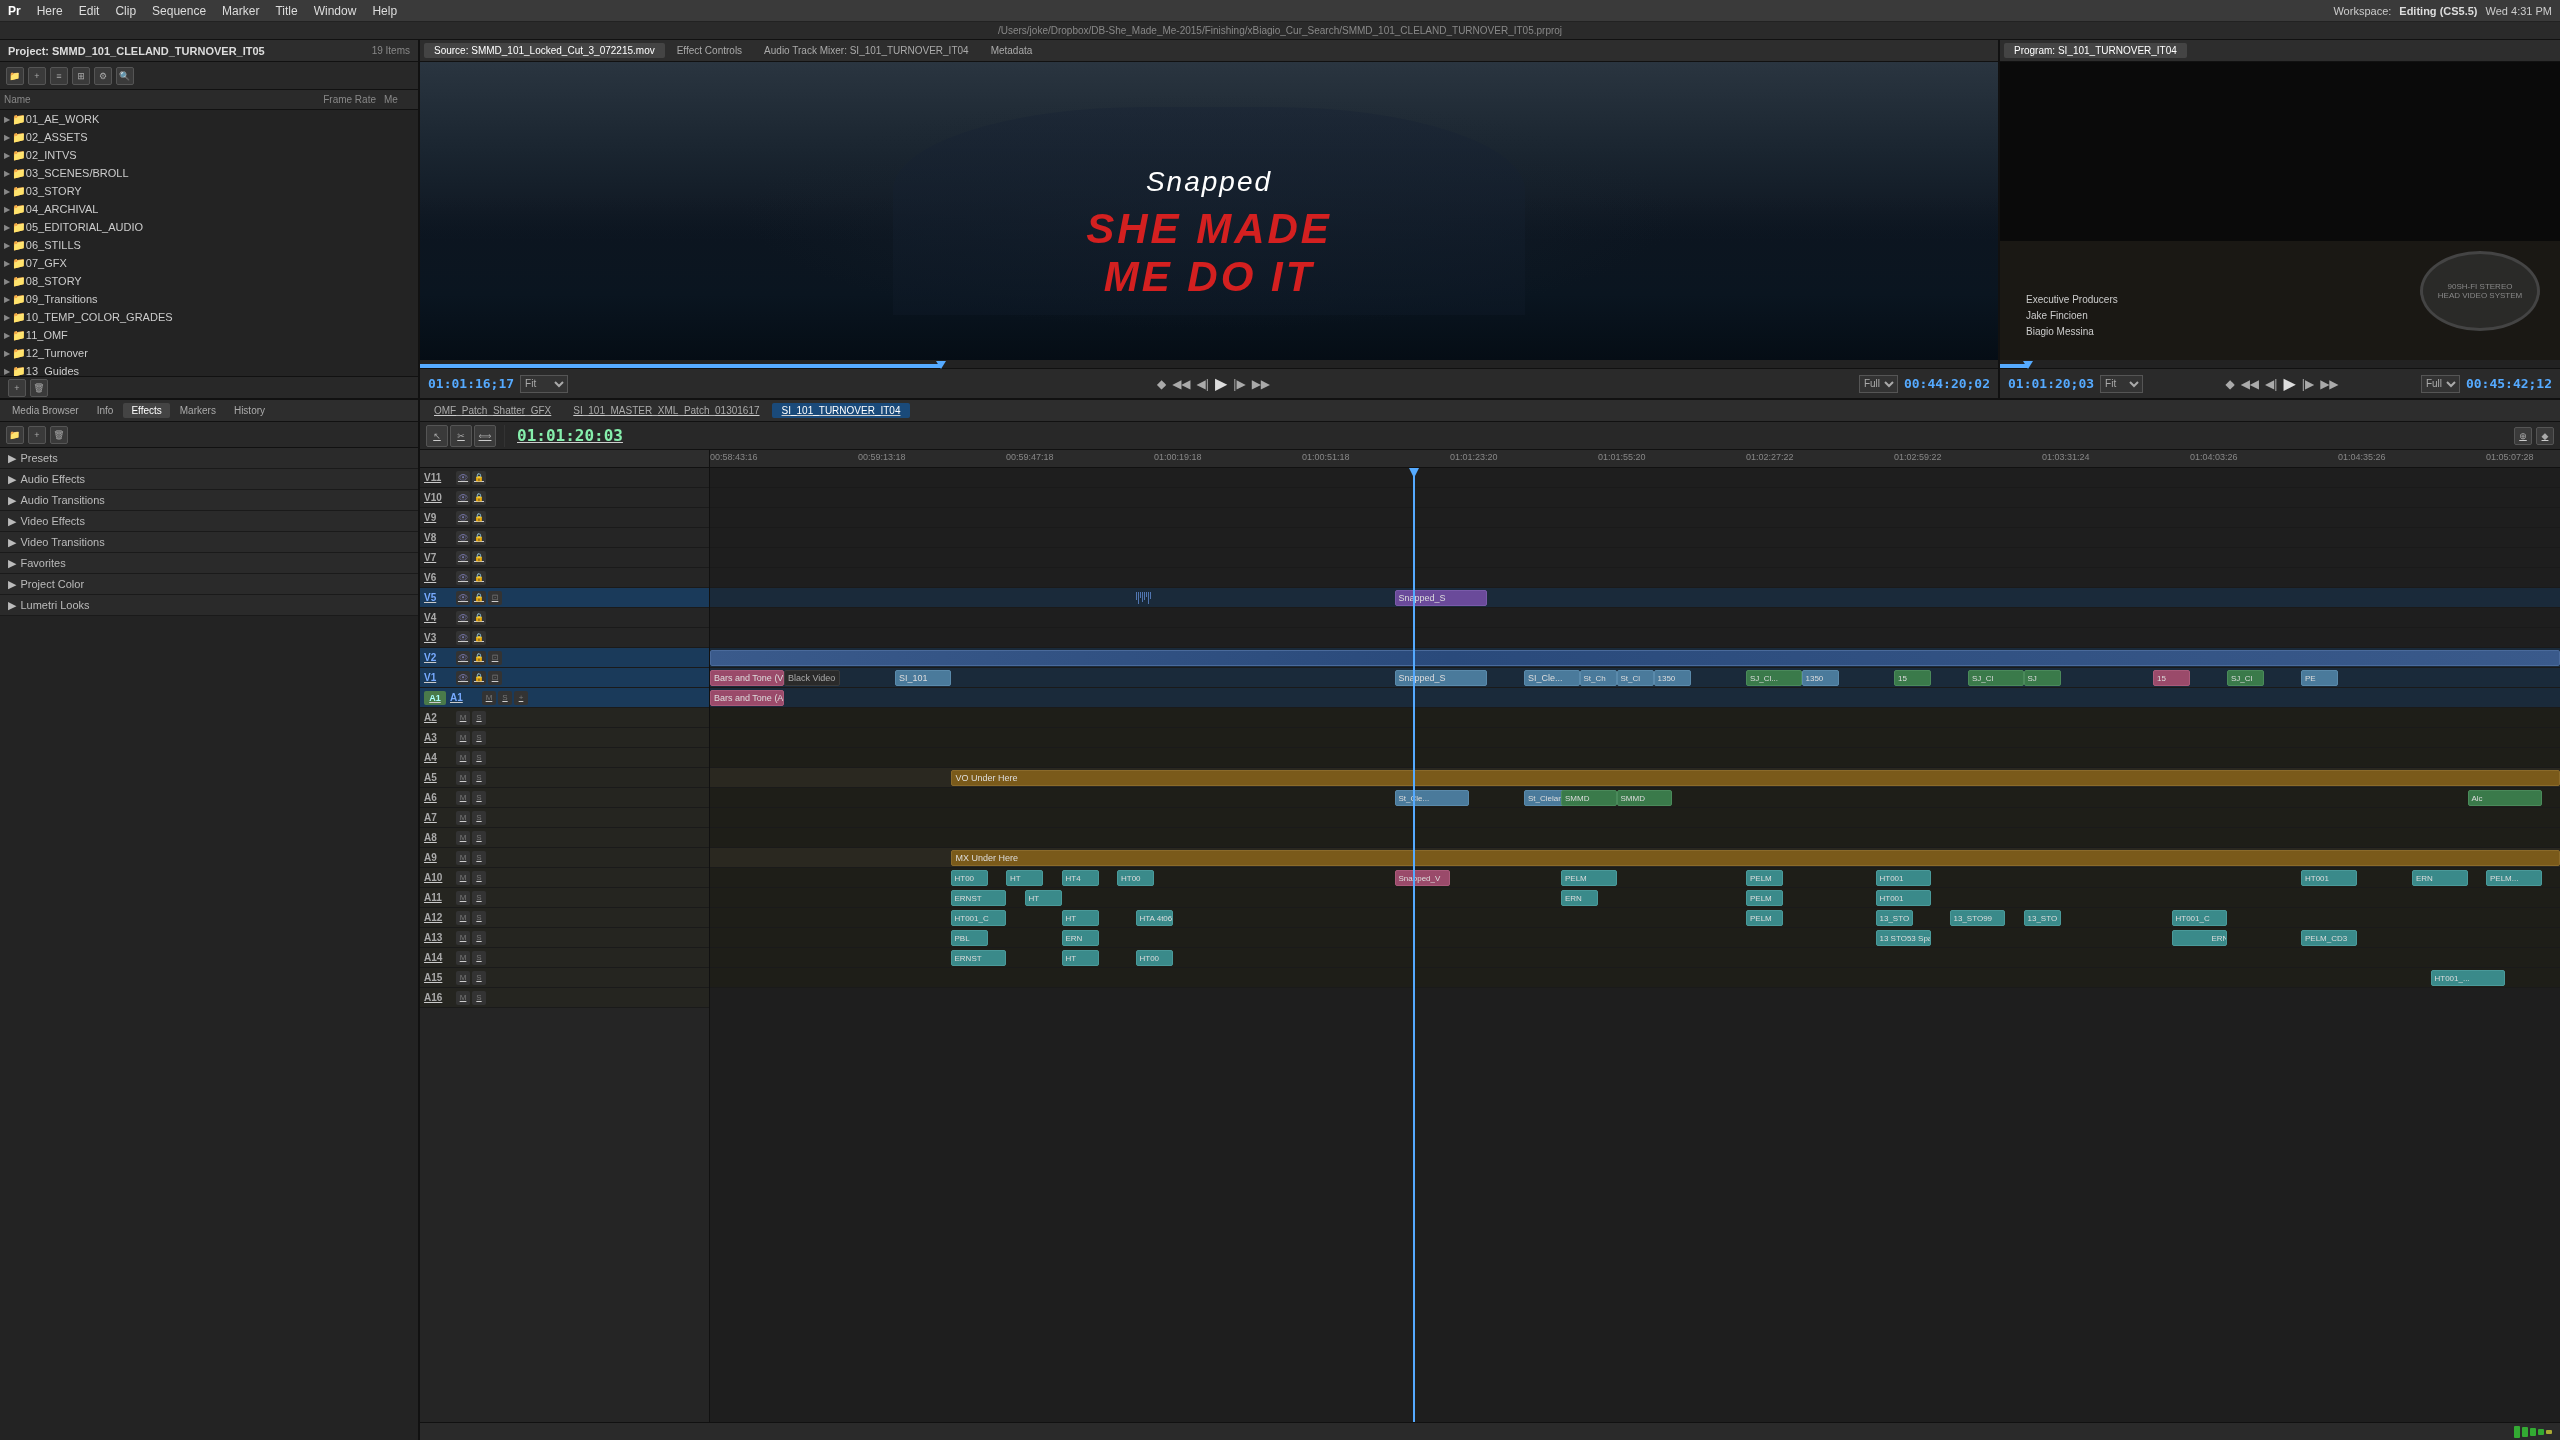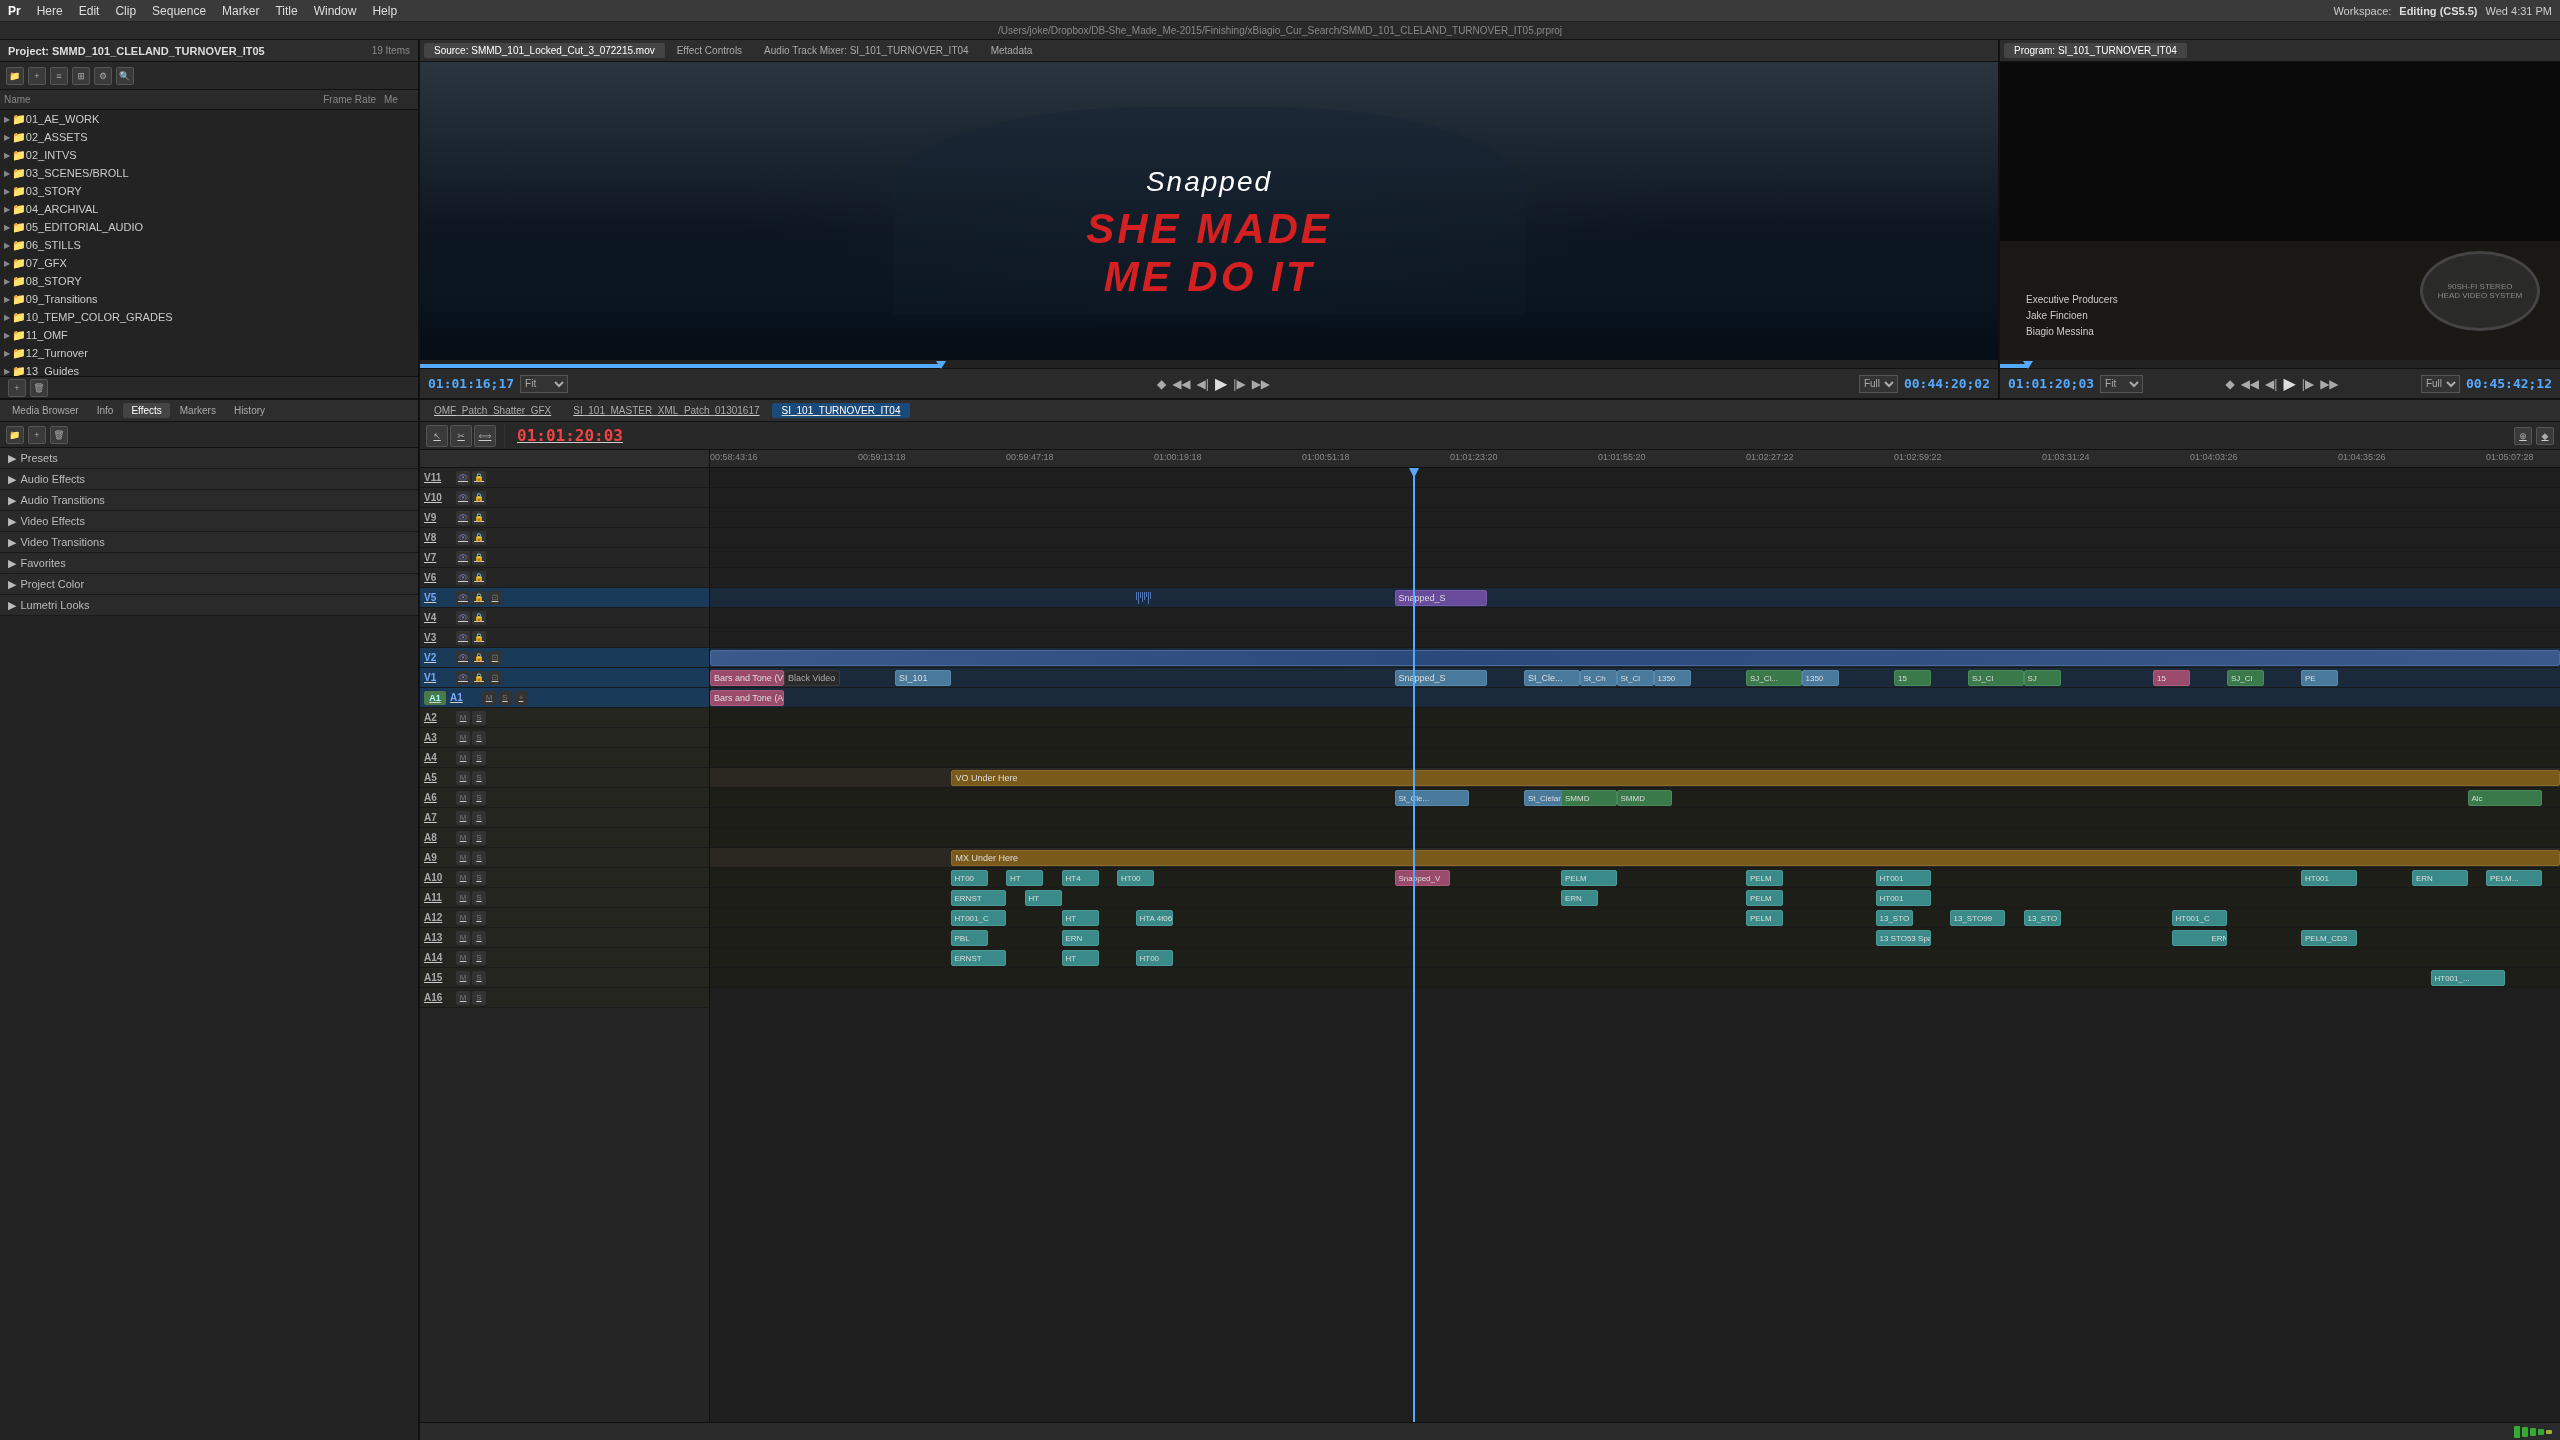--- a/index.html
+++ b/index.html
@@ -382,21 +382,21 @@
       display: flex;
       align-items: center;
       padding: 0 6px;
       border-bottom: 1px solid #111;
       gap: 4px;
     }
 
     .timeline-timecode {
       font-family: monospace;
       font-size: 16px;
-      color: #ef4444;
+      color: #86efac;
       font-weight: bold;
       padding: 0 8px;
     }
 
     .timeline-body {
       flex: 1;
       display: flex;
       overflow: hidden;
     }
 

